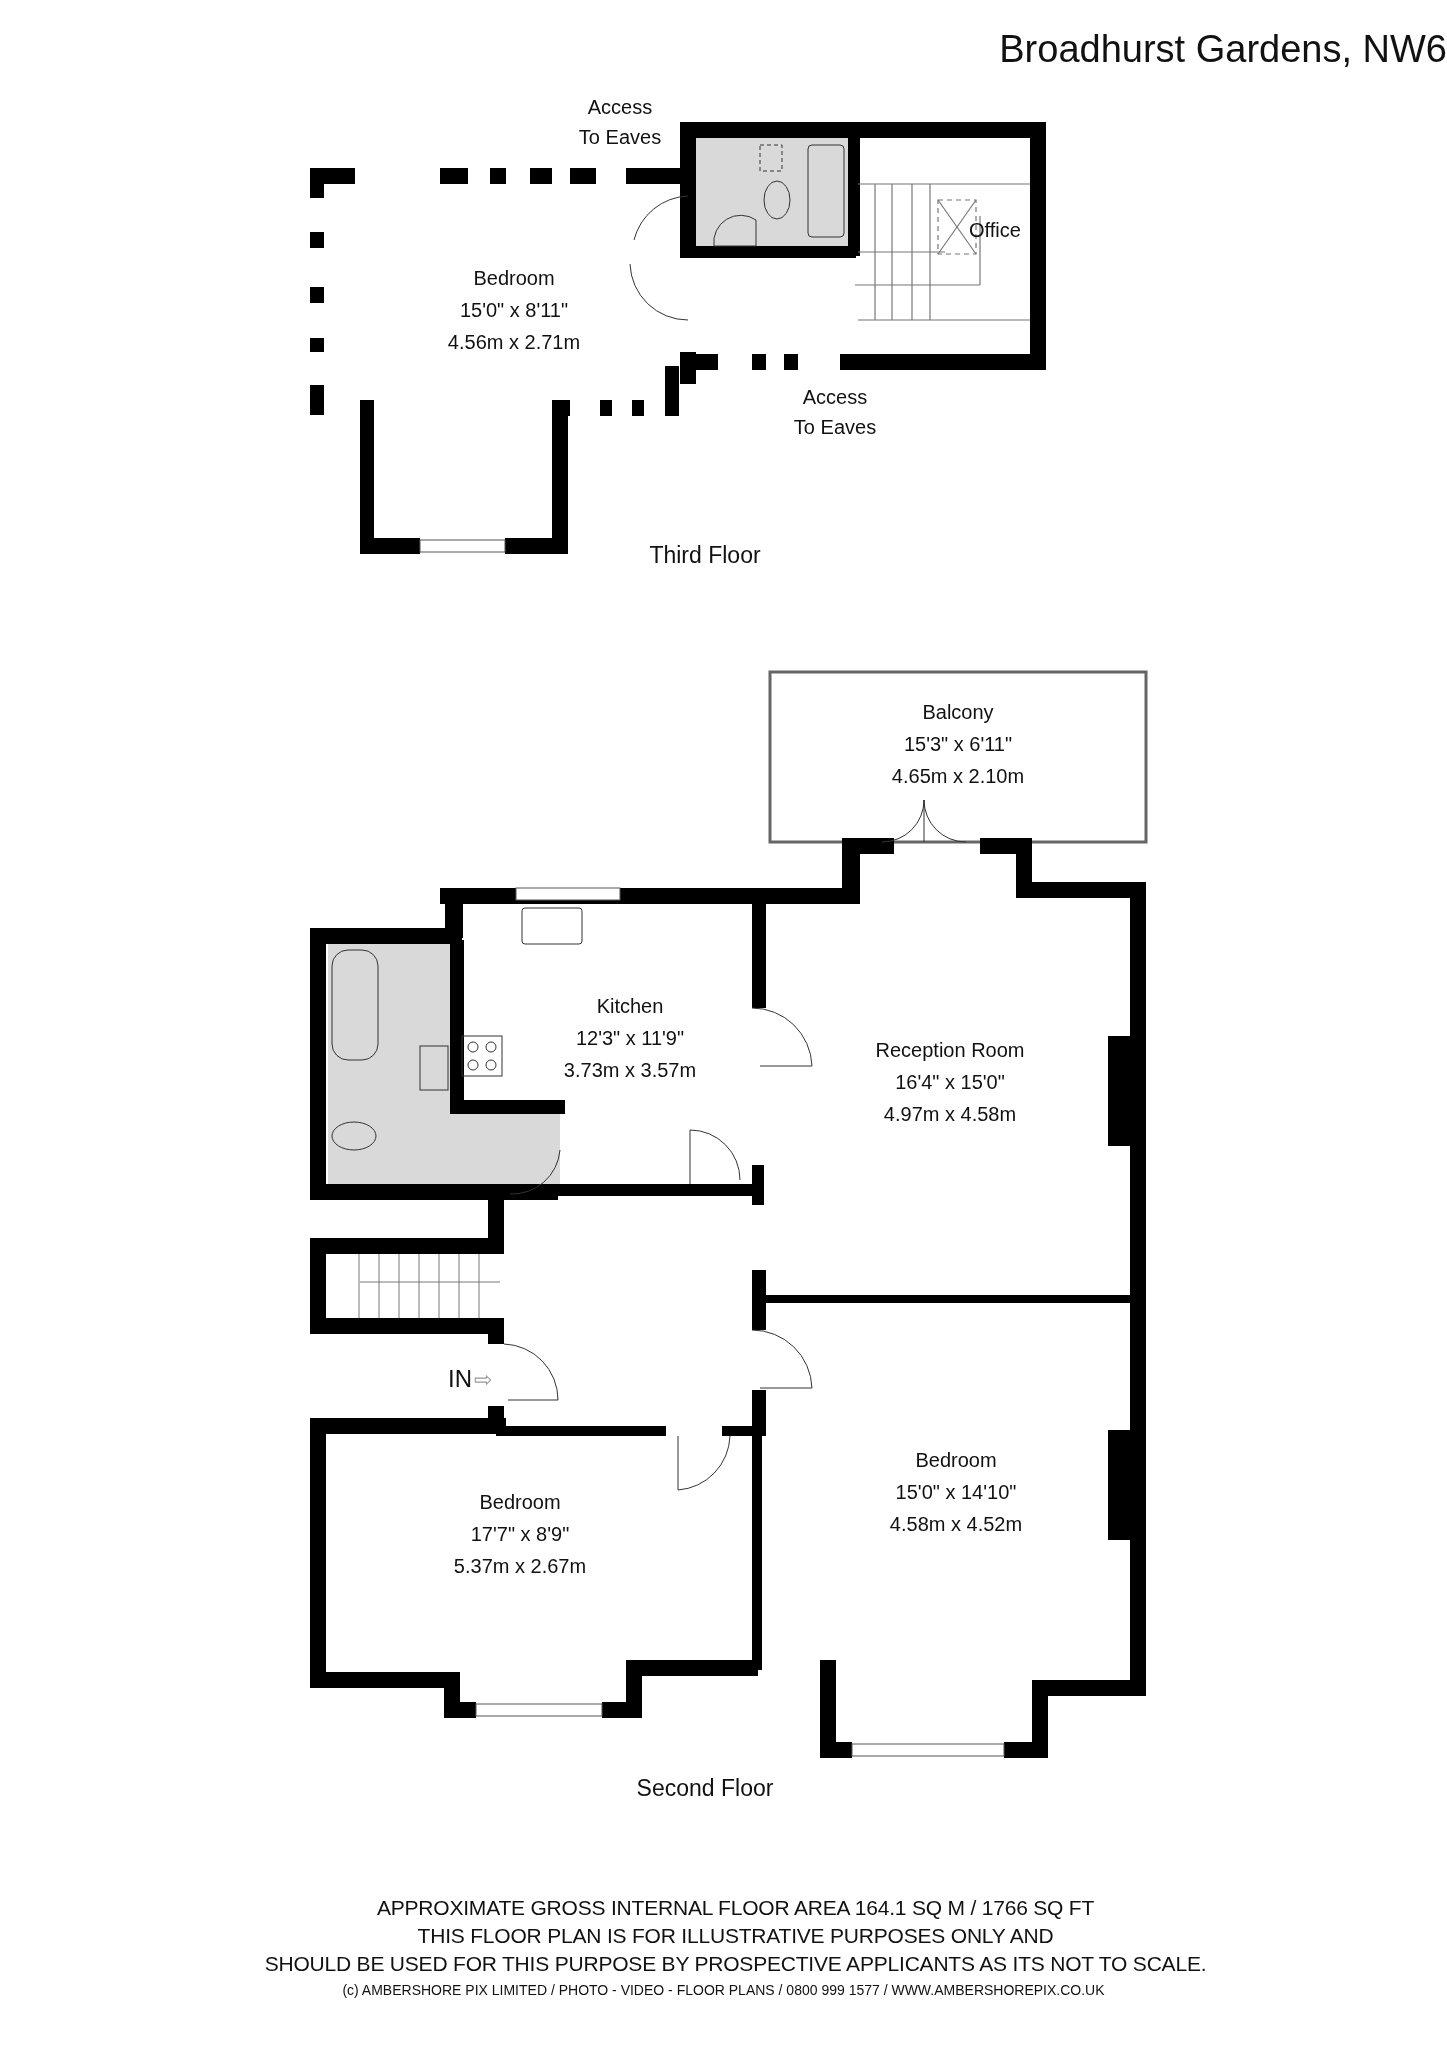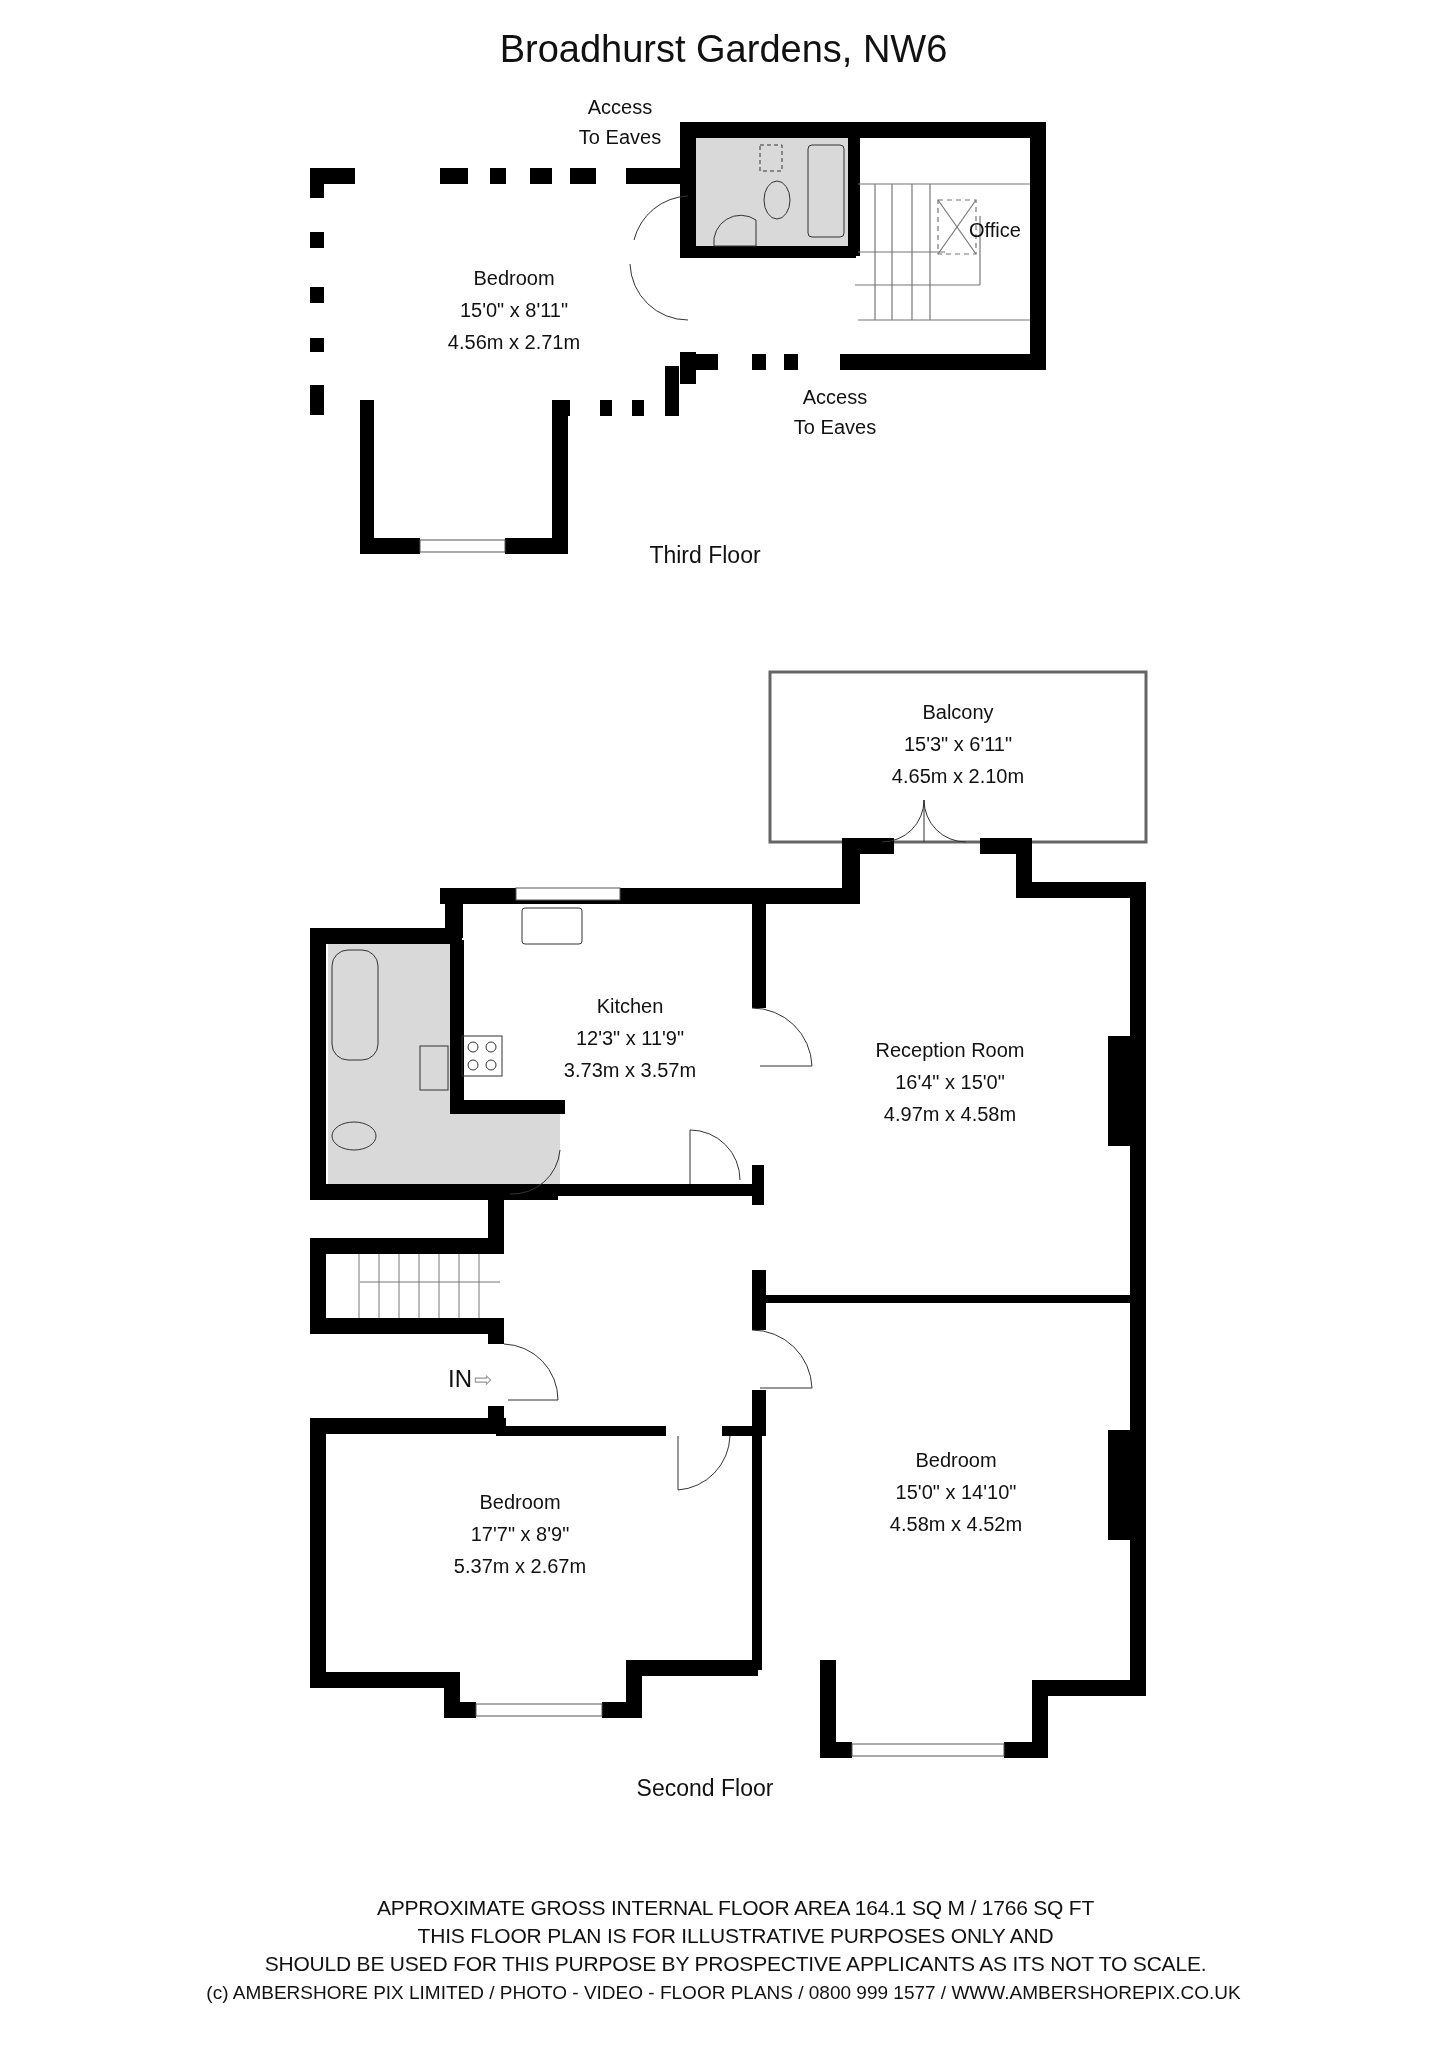--- a/index.html
+++ b/index.html
@@ -1,22 +1,22 @@
 <!DOCTYPE html>
 <html><head>
 <meta charset="utf-8">
 <style>
   html, body { margin: 0; padding: 0; background: #ffffff; }
   body { width: 1447px; height: 2048px; position: relative; overflow: hidden; font-family: "Liberation Sans", sans-serif; color: #111; }
   .abs { position: absolute; }
-  .title { left: 0; width: 1447px; top: 28px; text-align: center; font-size: 38px; }
+  .title { left: 0; width: 1447px; top: 28px; text-align: right; font-size: 38px; }
   .lbl { text-align: center; font-size: 20px; line-height: 32px; white-space: nowrap; }
   .floor-lbl { font-size: 23px; text-align: center; white-space: nowrap; }
   .footer { left: 0; width: 1447px; text-align: center; font-size: 21px; line-height: 28px; letter-spacing: -0.2px; }
-  .copy { left: 0; width: 1447px; text-align: center; font-size: 19px; top: 1982px; }
+  .copy { left: 0; width: 1447px; text-align: center; font-size: 14px; top: 1982px; }
   svg { position: absolute; left: 0; top: 0; }
   .room-label div { display: block; }
 </style>
 </head>
 <body>
 
 <svg width="1447" height="2048" viewBox="0 0 1447 2048">
   <g fill="#000">
 
     <rect x="695" y="138" width="160" height="110" fill="#d9d9d9"></rect>

